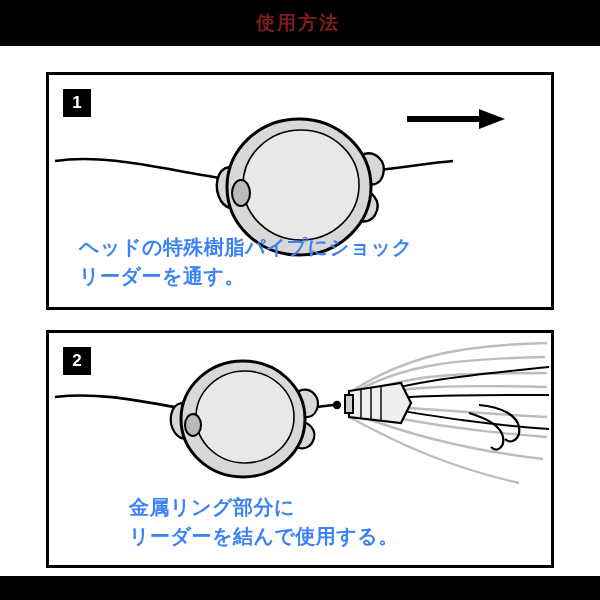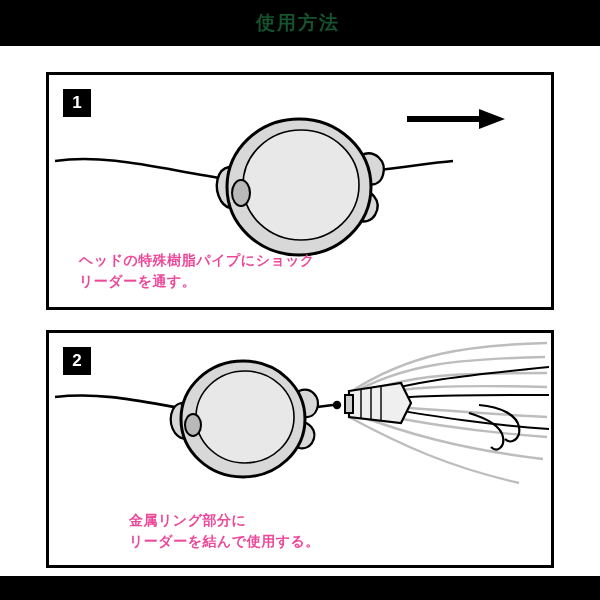--- a/index.html
+++ b/index.html
@@ -34,21 +34,21 @@
   }
   .bar-title {
     position: absolute;
     top: 0;
     left: 0;
     width: 596px;
     height: 46px;
     display: flex;
     align-items: center;
     justify-content: center;
-    color: #14532d;
+    color: #7f1d1d;
     font-size: 19px;
     font-weight: bold;
     letter-spacing: 2px;
   }
   
   .panel {
     position: absolute;
     border: 3px solid #000000;
     background: #ffffff;
     box-sizing: border-box;
@@ -75,22 +75,22 @@
     color: #ffffff;
     font-size: 17px;
     font-weight: bold;
     display: flex;
     align-items: center;
     justify-content: center;
   }
   .caption {
     position: absolute;
     left: 30px;
-    color: #ec4899;
-    font-size: 14px;
+    color: #3b82f6;
+    font-size: 20px;
     font-weight: bold;
     line-height: 1.45;
     letter-spacing: 0.5px;
     white-space: pre-line;
   }
   .caption-1 {
     bottom: 16px;
   }
   .caption-2 {
     left: 56px;

